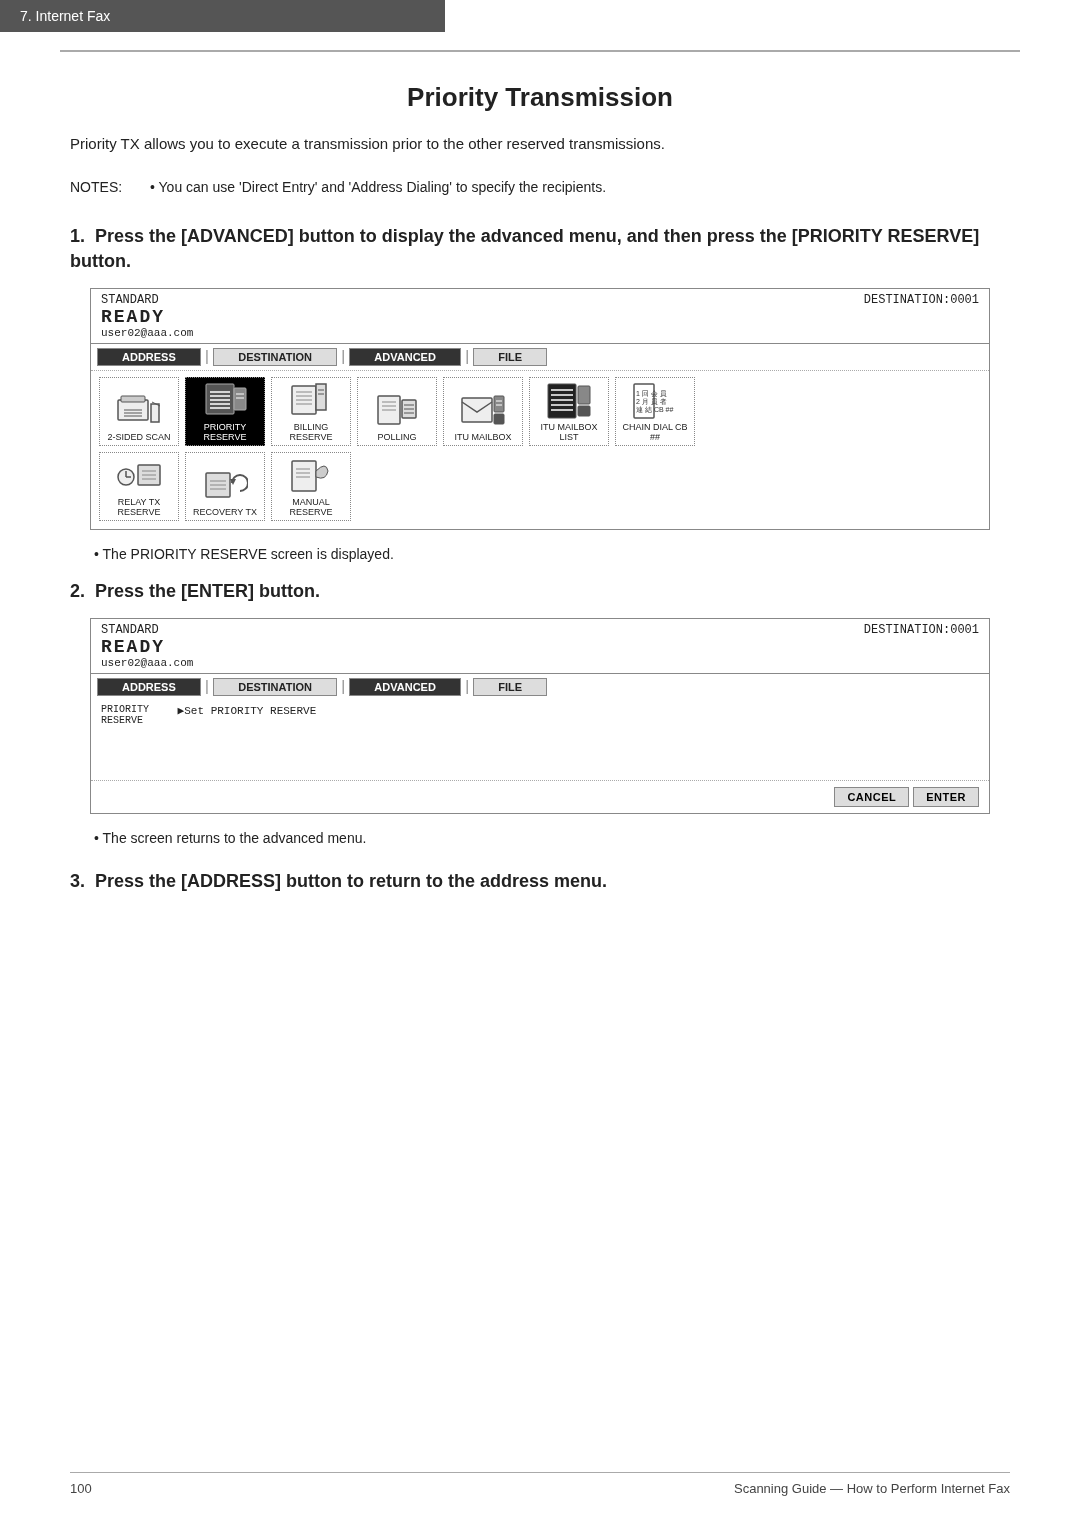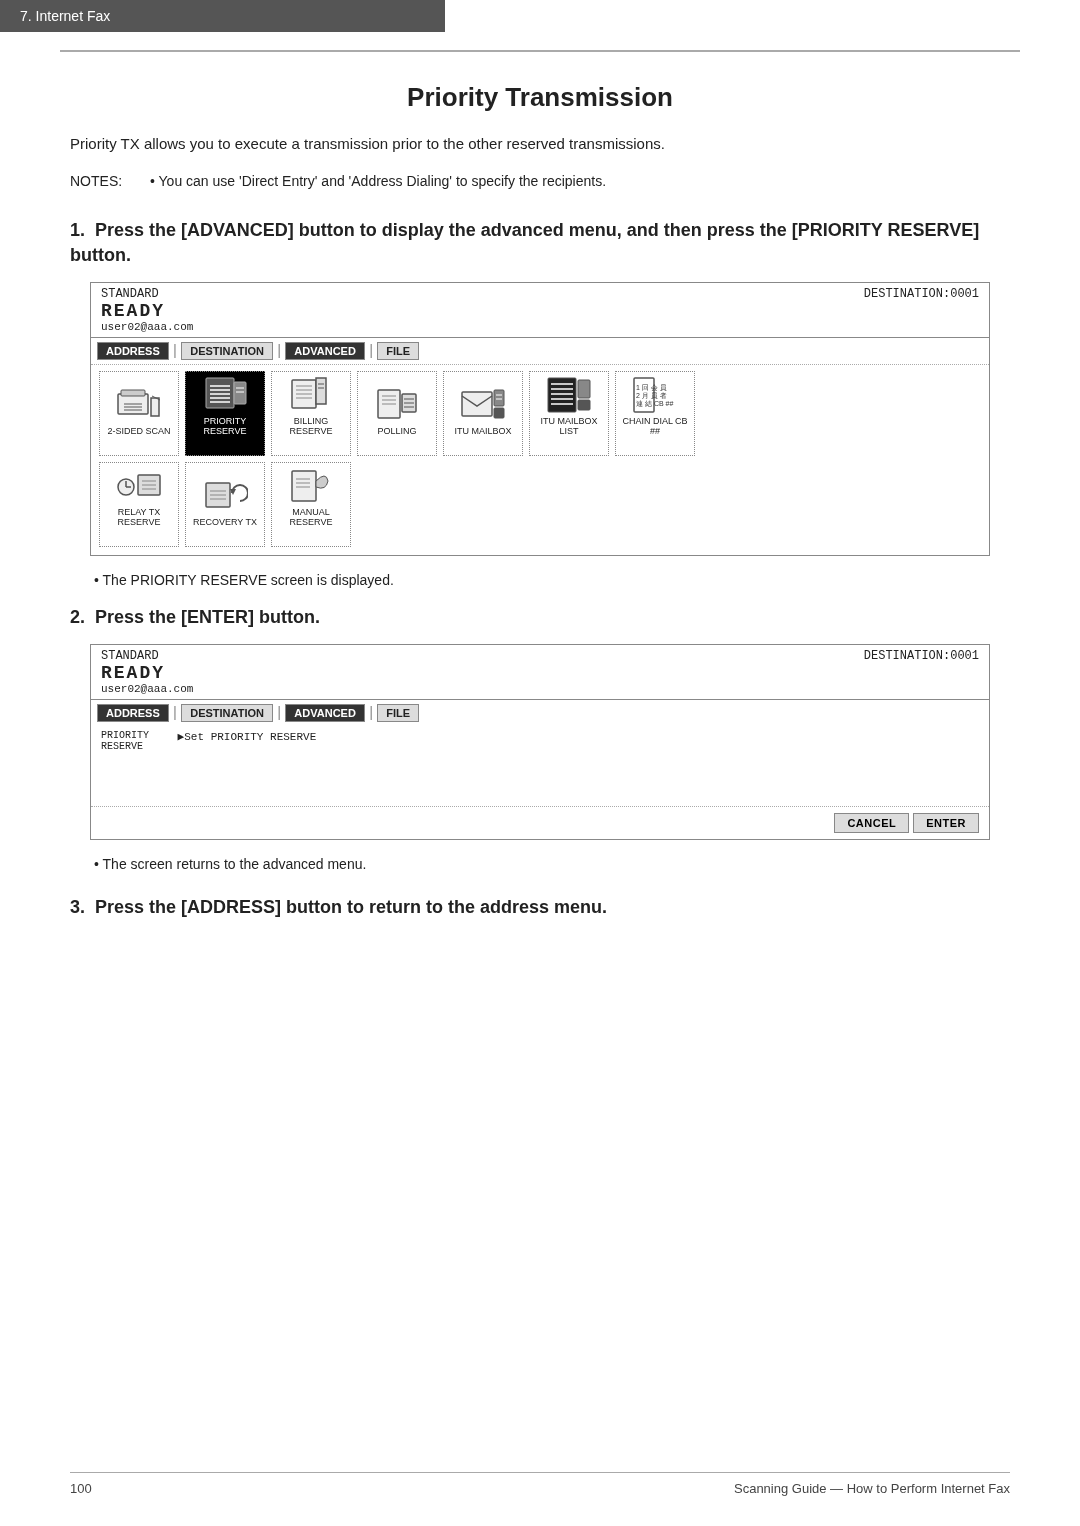--- a/index.html
+++ b/index.html
@@ -38,21 +38,21 @@
     .page-title {
       font-size: 26px;
       font-weight: bold;
       text-align: center;
       margin-bottom: 20px;
     }
 
     
     .intro-text {
       font-size: 15px;
-      margin-bottom: 14px;
+      margin-bottom: 20px;
       line-height: 1.5;
     }
 
     
     .notes-section {
       display: flex;
       margin-bottom: 26px;
       font-size: 14px;
       line-height: 1.6;
     }
@@ -109,21 +109,21 @@
     .tab-bar {
       display: flex;
       border-top: 1px solid #888;
       padding: 4px 6px;
       gap: 2px;
       align-items: center;
     }
 
     .tab {
       border: 1px solid #888;
-      padding: 2px 8px;
+      padding: 2px 24px;
       font-size: 11px;
       font-weight: bold;
       font-family: Arial, sans-serif;
       background: #ddd;
     }
 
     .tab.active {
       background: #333;
       color: #fff;
     }
@@ -143,21 +143,21 @@
     }
 
     .icon-cell {
       border: 1px dotted #888;
       width: 80px;
       min-height: 64px;
       display: flex;
       flex-direction: column;
       align-items: center;
       justify-content: flex-end;
-      padding: 4px 2px 19px 2px;
+      padding: 4px 2px 3px 2px;
       font-size: 9px;
       text-align: center;
       font-family: Arial, sans-serif;
     }
 
     .icon-cell.highlighted {
       background: #000;
       color: #fff;
     }
 

